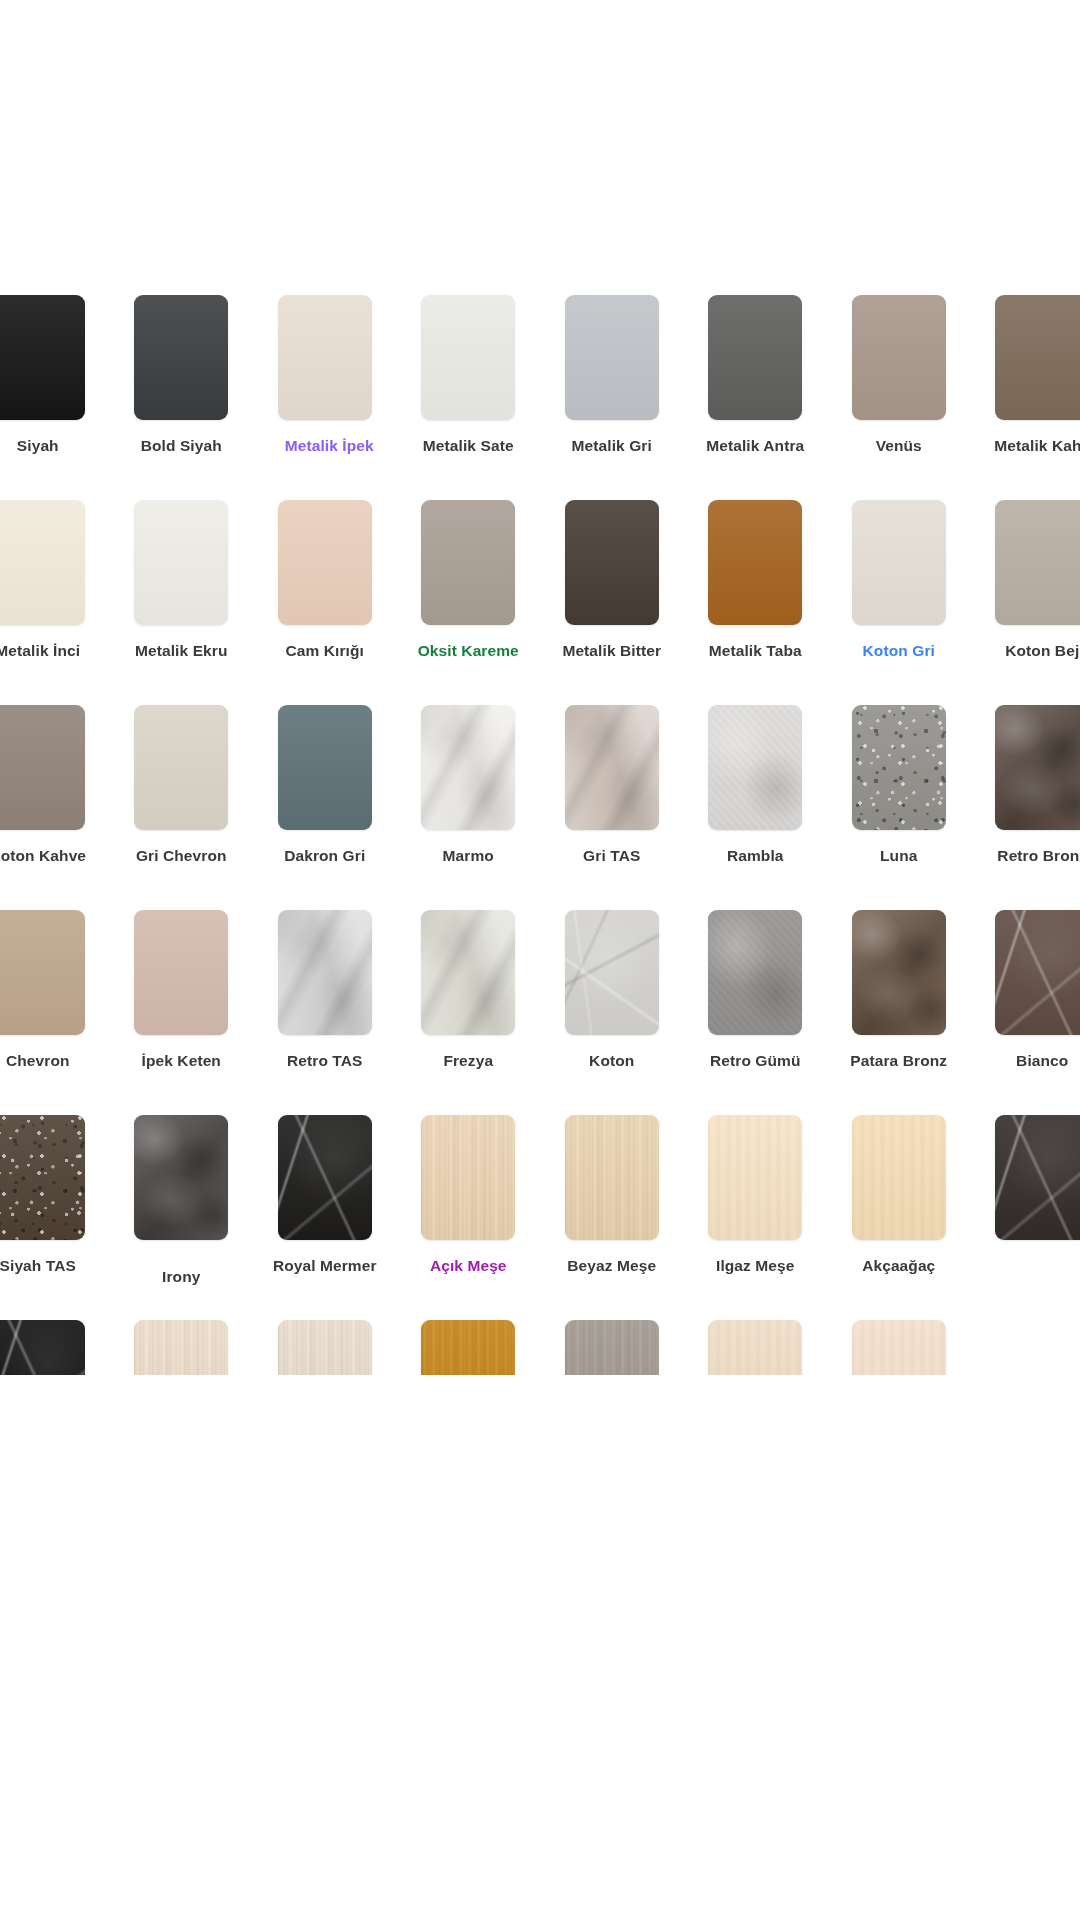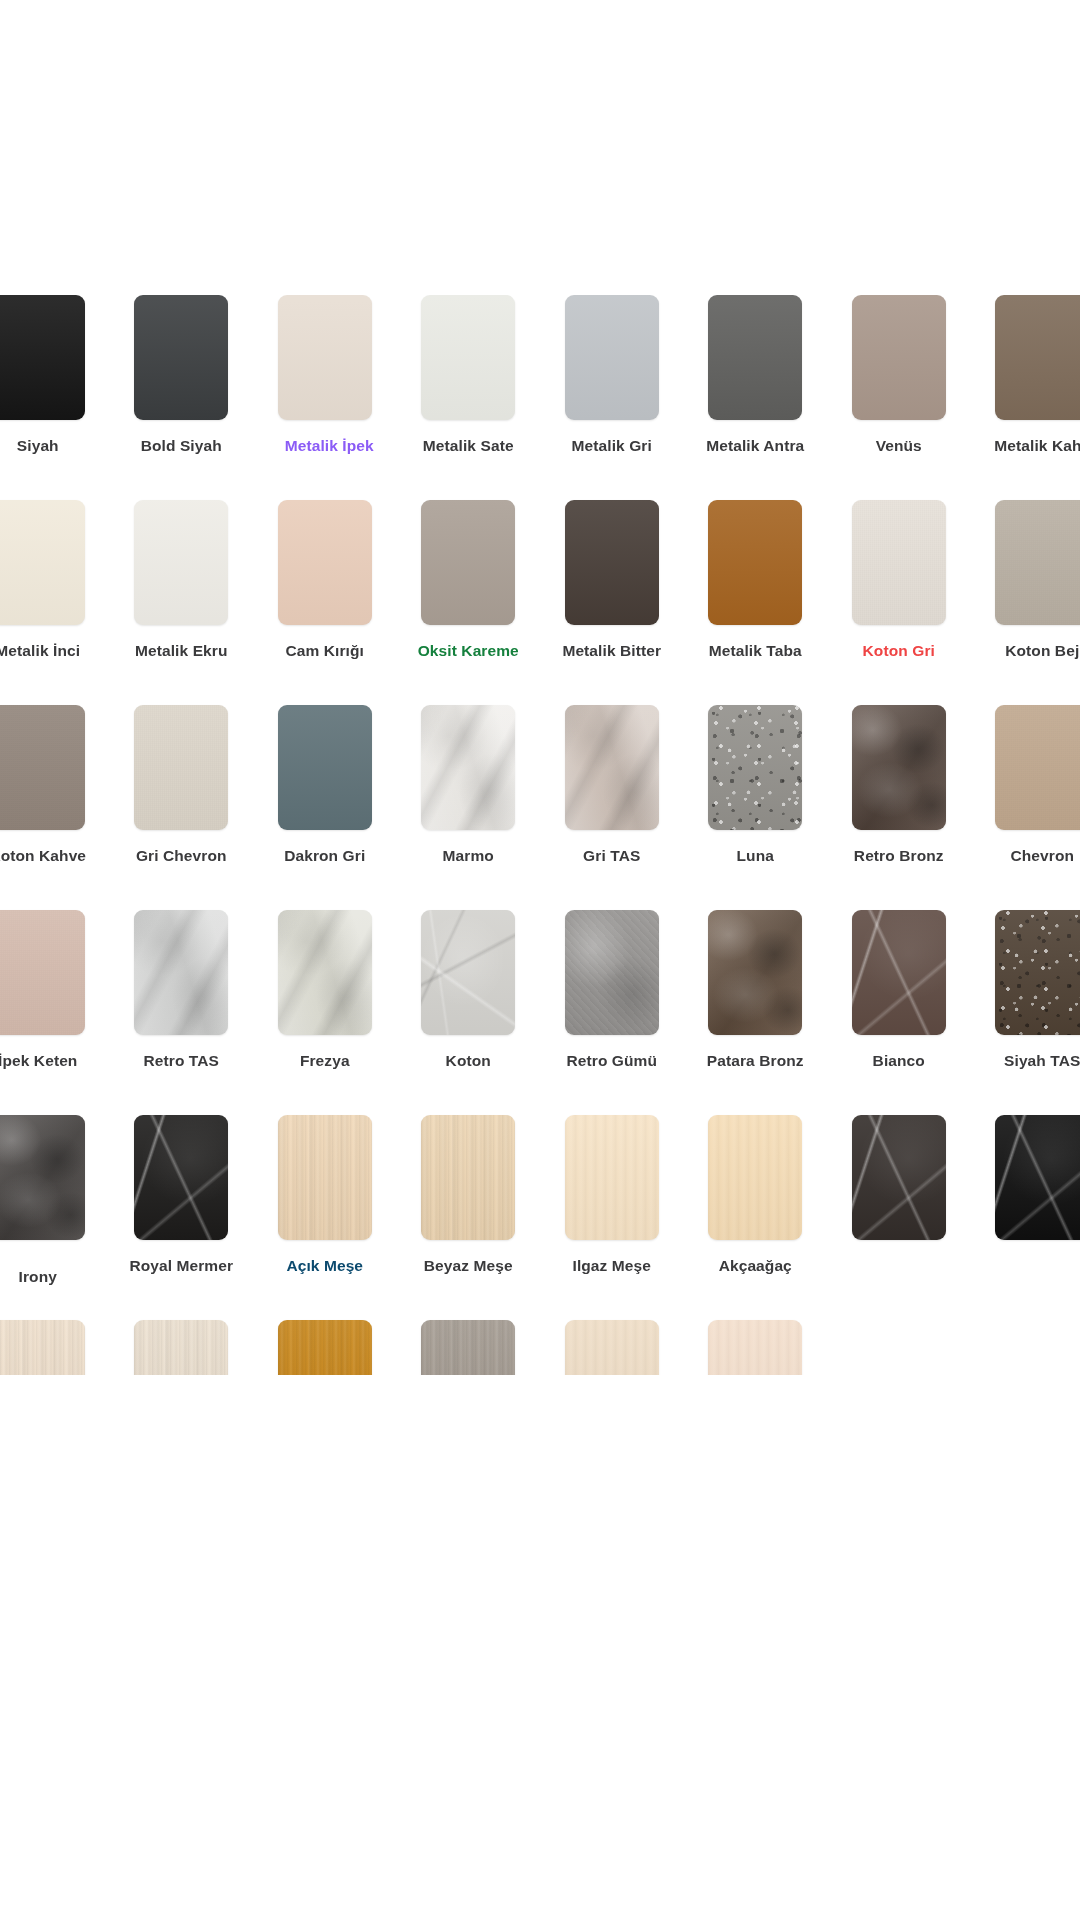--- a/index.html
+++ b/index.html
@@ -297,21 +297,21 @@
             <div class="tex flat"></div>
             <div class="sheen"></div>
           </div>
           <div class="label" style="color: rgb(58, 58, 60);">Metalik Tabа</div>
         </div>
         <div class="cell">
           <div class="swatch" style="background-color: rgb(232, 226, 218);">
             <div class="tex linen"></div>
             <div class="sheen"></div>
           </div>
-          <div class="label" style="color: #ef4444;">Koton Gri</div>
+          <div class="label" style="color: #3b82f6;">Koton Gri</div>
         </div>
         <div class="cell">
           <div class="swatch" style="background-color: rgb(187, 178, 165);">
             <div class="tex linen"></div>
             <div class="sheen"></div>
           </div>
           <div class="label" style="color: rgb(58, 58, 60);">Koton Bej</div>
         </div>
         <div class="cell">
           <div class="swatch" style="background-color: rgb(147, 134, 124);">
@@ -342,20 +342,27 @@
           <div class="label" style="color: rgb(58, 58, 60);">Marmo</div>
         </div>
         <div class="cell">
           <div class="swatch" style="background-color: rgb(206, 193, 184);">
             <div class="tex marble"></div>
             <div class="sheen"></div>
           </div>
           <div class="label" style="color: rgb(58, 58, 60);">Gri TAS</div>
         </div>
         <div class="cell">
+          <div class="swatch" style="background-color: rgb(220, 218, 216);">
+            <div class="tex concrete"></div>
+            <div class="sheen"></div>
+          </div>
+          <div class="label" style="color: rgb(58, 58, 60);">Rambla</div>
+        </div>
+        <div class="cell">
           <div class="swatch" style="background-color: rgb(145, 143, 138);">
             <div class="tex speckle"></div>
             <div class="sheen"></div>
           </div>
           <div class="label" style="color: rgb(58, 58, 60);">Luna</div>
         </div>
         <div class="cell">
           <div class="swatch" style="background-color: rgb(91, 75, 66);">
             <div class="tex mottle"></div>
             <div class="sheen"></div>
@@ -437,21 +444,21 @@
             <div class="tex darkmarble"></div>
             <div class="sheen"></div>
           </div>
           <div class="label" style="color: rgb(58, 58, 60);">Royal Mermer</div>
         </div>
         <div class="cell">
           <div class="swatch" style="background-color: rgb(240, 215, 182);">
             <div class="tex wood"></div>
             <div class="sheen"></div>
           </div>
-          <div class="label" style="color: #0c4a6e;">Açık Meşe</div>
+          <div class="label" style="color: #a21caf;">Açık Meşe</div>
         </div>
         <div class="cell">
           <div class="swatch" style="background-color: rgb(238, 214, 179);">
             <div class="tex wood"></div>
             <div class="sheen"></div>
           </div>
           <div class="label" style="color: rgb(58, 58, 60);">Beyaz Meşe</div>
         </div>
         <div class="cell">
           <div class="swatch" style="background-color: rgb(246, 226, 196);">

